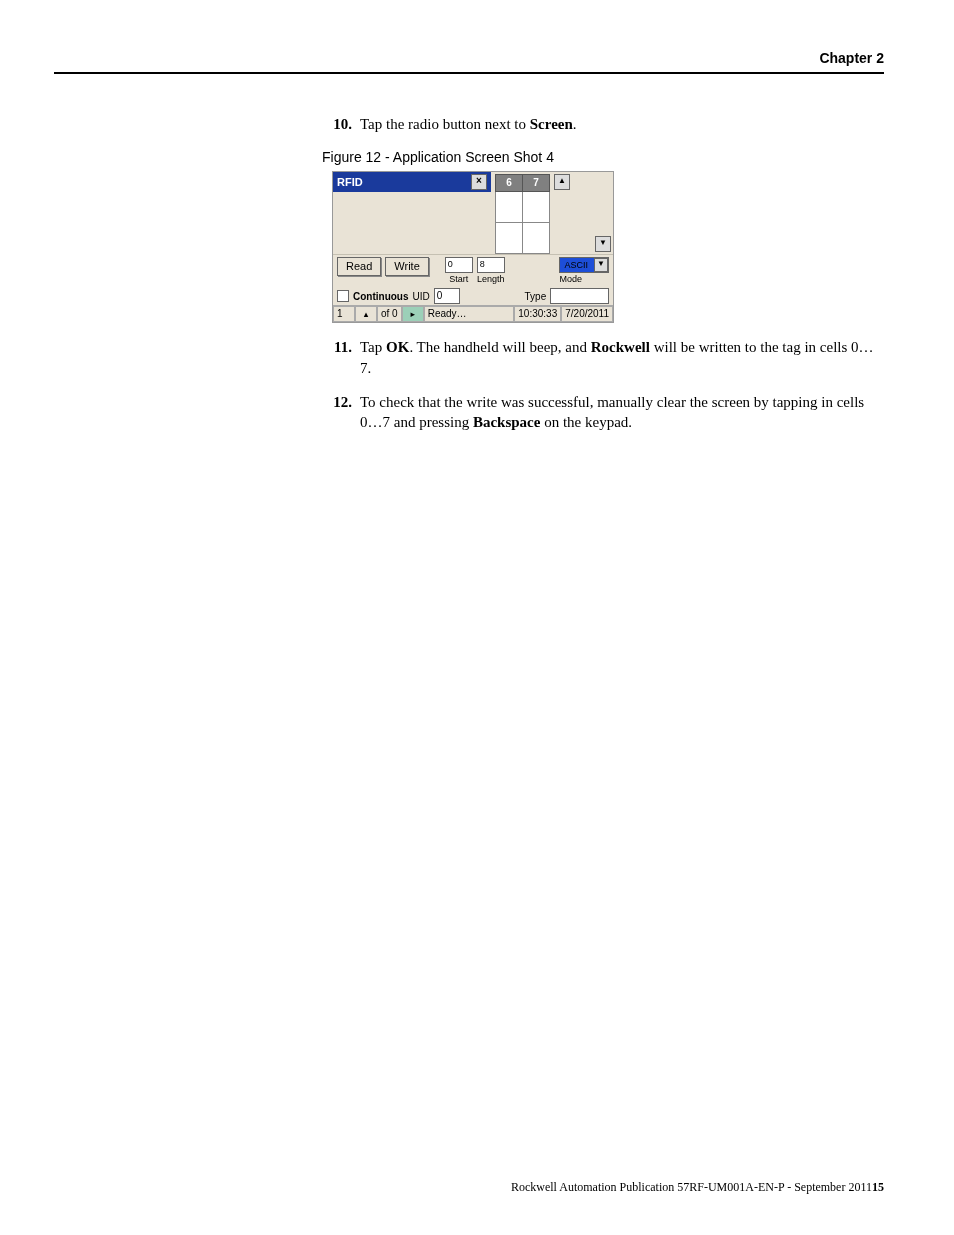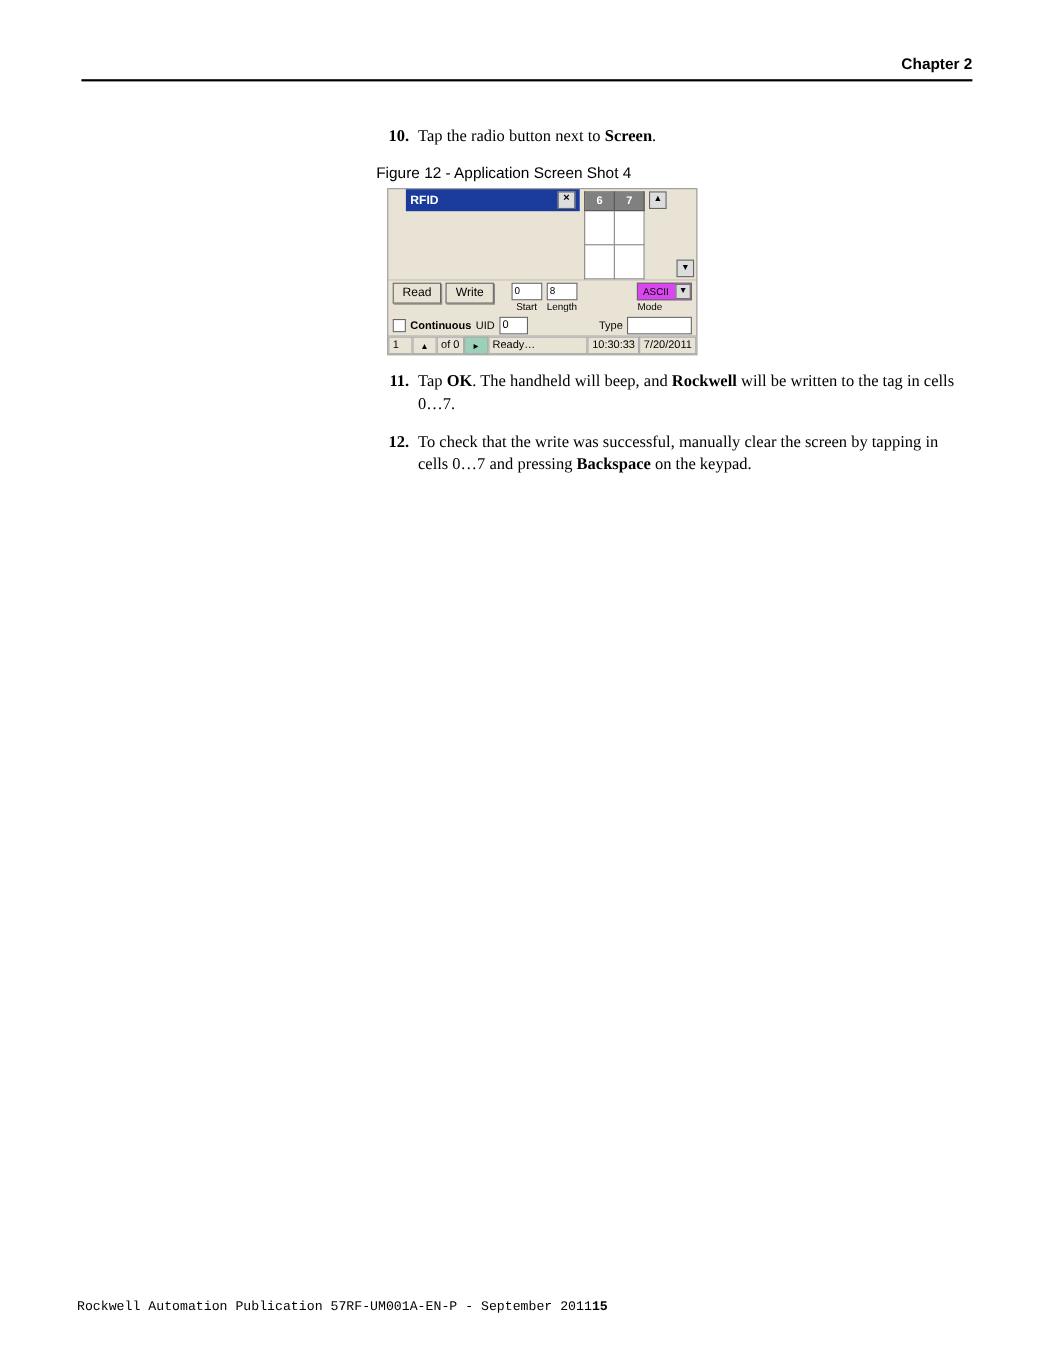--- a/index.html
+++ b/index.html
@@ -4,21 +4,21 @@
 <style>
   body {
     margin: 0;
     padding: 0;
     background: #fff;
     font-family: Georgia, 'Times New Roman', serif;
     color: #000;
     width: 954px;
   }
   .page {
-    padding: 50px 70px 40px 74px;
+    padding: 50px 70px 40px 54px;
     box-sizing: border-box;
     min-height: 1235px;
     position: relative;
   }
   .header {
     text-align: right;
     font-family: Arial, Helvetica, sans-serif;
     font-weight: bold;
     font-size: 14px;
     padding-bottom: 6px;
@@ -54,22 +54,22 @@
   .link {
     color: #0033cc;
     text-decoration: underline;
   }
   .footer {
     position: absolute;
     bottom: 40px;
     left: 70px;
     right: 70px;
     display: flex;
-    justify-content: flex-start;
-    font-family: Liberation Mono, monospace;
+    justify-content: flex-end;
+    font-family: Liberation Serif, serif;
     font-size: 12px;
   }
   .footer .pagenum { font-weight: bold; }
 
   
   .mock {
     width: 280px;
     background: #e9e3d6;
     border: 1px solid #999;
     font-family: Tahoma, Arial, sans-serif;
@@ -164,21 +164,21 @@
     background:#e9e3d6; border:1px solid #666; padding:1px 8px; font-size:11px;
     box-shadow: 1px 1px 0 #888;
   }
   .mock .field {
     display:flex; flex-direction:column; align-items:center; font-size:9px;
   }
   .mock .finput {
     background:#fff; border:1px solid #666; width:22px; height:14px; padding:0 2px;
   }
   .mock .dropdown {
-    background:#d946ef; border:1px solid #666; height:14px; display:flex; align-items:center;
+    background:#1d4ed8; border:1px solid #666; height:14px; display:flex; align-items:center;
   }
   .mock .dd-btn {
     width:12px; height:12px; border:1px solid #666; background:#ddd;
     font-size:8px; line-height:10px; text-align:center; margin-left:2px;
   }
   .mock .row3 {
     display:flex; align-items:center; padding:1px 4px;
     gap:4px; font-size:10px;justify-content:center;
   }
   .mock .chk {
@@ -212,21 +212,21 @@
       <div class="step-text">
         <span>Tap the radio button next to </span><span class="b">Screen</span><span>.</span>
       </div>
     </div>
 
     <div class="figcap">Figure 12 - Application Screen Shot 4</div>
 
     <div class="mock">
       <div style="position:relative;">
         <div class="top">
-          <div style="width:158px;margin-left:16px;">
+          <div style="width:158px;">
             <div class="titlebar">
               <span>RFID</span>
               <span class="close">×</span>
             </div>
           </div>
           <div class="gridcol">
             <table class="dg">
               <tbody>
                   <tr>
                 <th>6</th>

